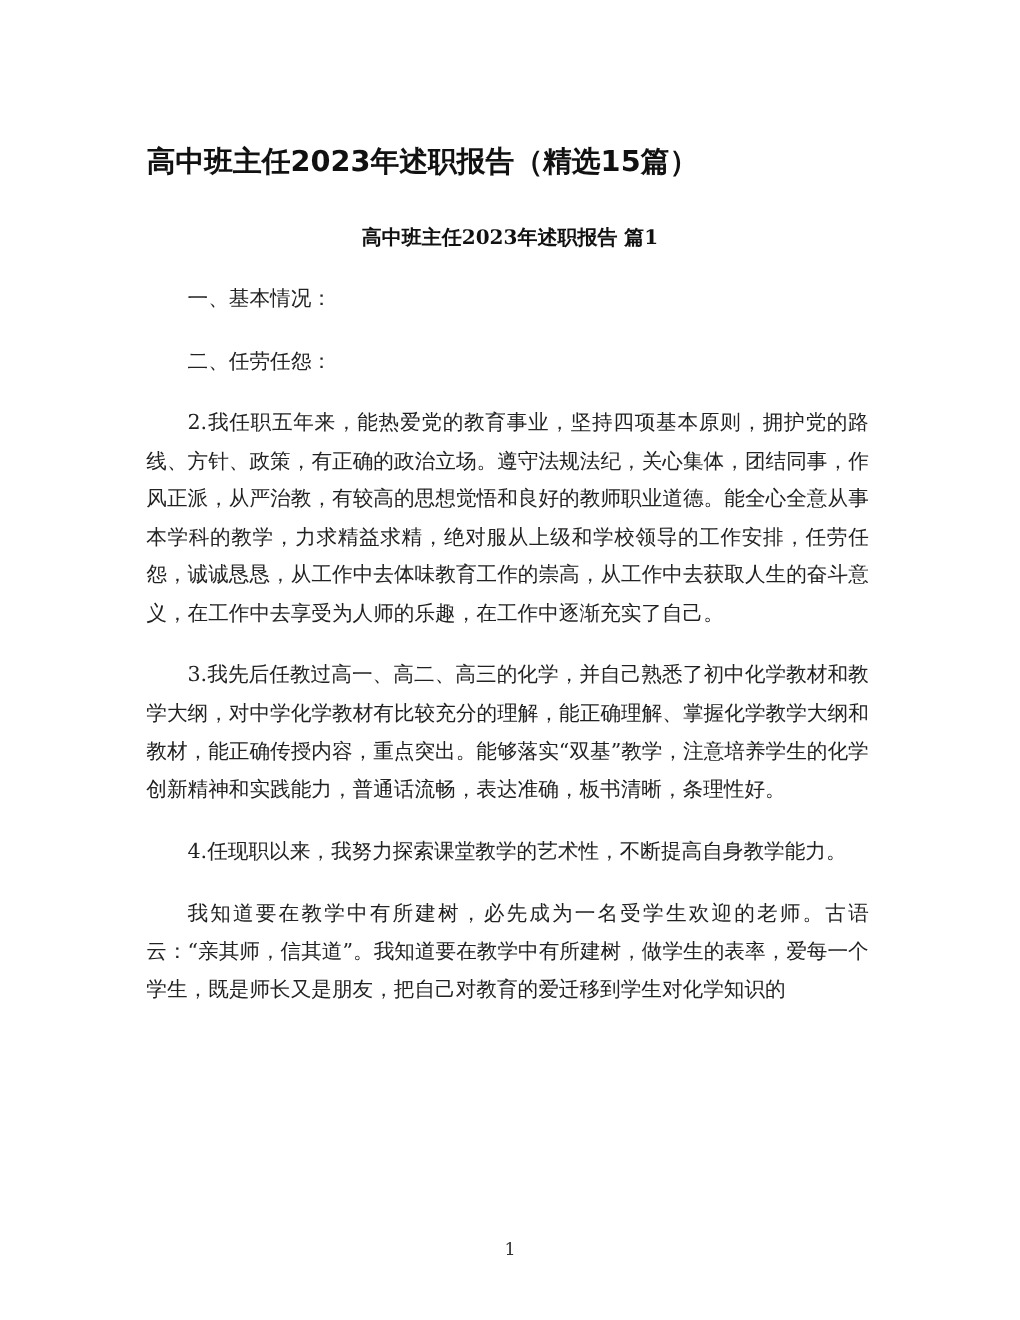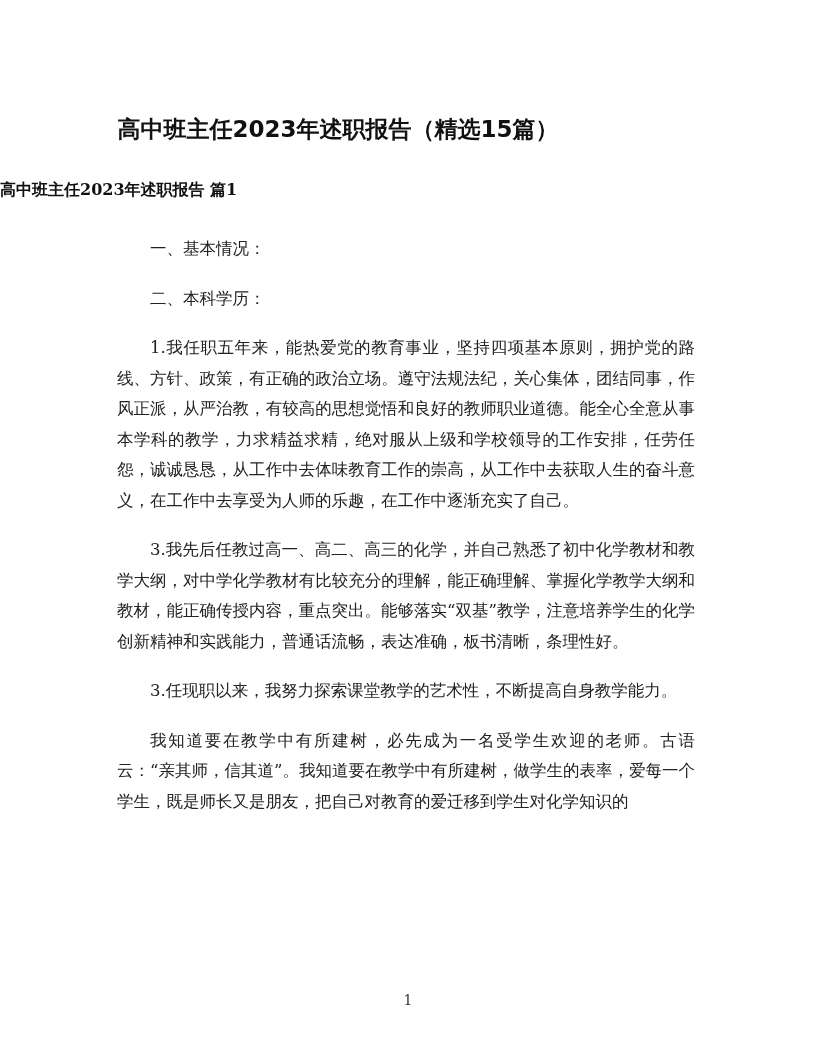--- a/index.html
+++ b/index.html
@@ -10,44 +10,44 @@
     }
     .page { position: absolute; left: 0; top: 0; width: 816px; height: 1056px; }
     .title {
       position: absolute; left: 0; width: 676px; top: 114px;
       text-align: center; font-size: 23px; font-weight: bold; color: #111;
       font-family: "DejaVu Sans", "Liberation Sans", sans-serif;
       letter-spacing: 0px;
     }
     .subtitle {
       position: absolute; left: 0; width: 816px; top: 180px;
-      text-align: left; font-size: 16px; font-weight: bold; color: #111;
+      text-align: center; font-size: 16px; font-weight: bold; color: #111;
       font-family: "DejaVu Serif", "Liberation Serif", serif;
     }
     .body {
       position: absolute; left: 117px; top: 224px; width: 578px;
       font-size: 16.5px; line-height: 30.5px; color: #222;
       text-align: justify;
     }
-    .para { margin: 10px 0 19px 0; text-indent: 2em; }
+    .para { margin: 0 0 19px 0; text-indent: 2em; }
     .page-number {
       position: absolute; left: 0; width: 816px; top: 992px;
       text-align: center; font-size: 14px; color: #333;
     }
   </style>
 </head>
 <body>
 
 <div class="page">
   <div class="title">高中班主任2023年述职报告（精选15篇）</div>
   <div class="subtitle">高中班主任2023年述职报告 篇1</div>
 
   <div class="body">
     <p class="para">一、基本情况：</p>
-    <p class="para">二、本科学历：</p>
-    <p class="para">1.我任职五年来，能热爱党的教育事业，坚持四项基本原则，拥护党的路线、方针、政策，有正确的政治立场。遵守法规法纪，关心集体，团结同事，作风正派，从严治教，有较高的思想觉悟和良好的教师职业道德。能全心全意从事本学科的教学，力求精益求精，绝对服从上级和学校领导的工作安排，任劳任怨，诚诚恳恳，从工作中去体味教育工作的崇高，从工作中去获取人生的奋斗意义，在工作中去享受为人师的乐趣，在工作中逐渐充实了自己。</p>
+    <p class="para">二、任劳任怨：</p>
+    <p class="para">2.我任职五年来，能热爱党的教育事业，坚持四项基本原则，拥护党的路线、方针、政策，有正确的政治立场。遵守法规法纪，关心集体，团结同事，作风正派，从严治教，有较高的思想觉悟和良好的教师职业道德。能全心全意从事本学科的教学，力求精益求精，绝对服从上级和学校领导的工作安排，任劳任怨，诚诚恳恳，从工作中去体味教育工作的崇高，从工作中去获取人生的奋斗意义，在工作中去享受为人师的乐趣，在工作中逐渐充实了自己。</p>
     <p class="para">3.我先后任教过高一、高二、高三的化学，并自己熟悉了初中化学教材和教学大纲，对中学化学教材有比较充分的理解，能正确理解、掌握化学教学大纲和教材，能正确传授内容，重点突出。能够落实“双基”教学，注意培养学生的化学创新精神和实践能力，普通话流畅，表达准确，板书清晰，条理性好。</p>
-    <p class="para">3.任现职以来，我努力探索课堂教学的艺术性，不断提高自身教学能力。</p>
+    <p class="para">4.任现职以来，我努力探索课堂教学的艺术性，不断提高自身教学能力。</p>
     <p class="para">我知道要在教学中有所建树，必先成为一名受学生欢迎的老师。古语云：“亲其师，信其道”。我知道要在教学中有所建树，做学生的表率，爱每一个学生，既是师长又是朋友，把自己对教育的爱迁移到学生对化学知识的</p>
   </div>
 
   <div class="page-number">1</div>
 </div>
 
 </body></html>

